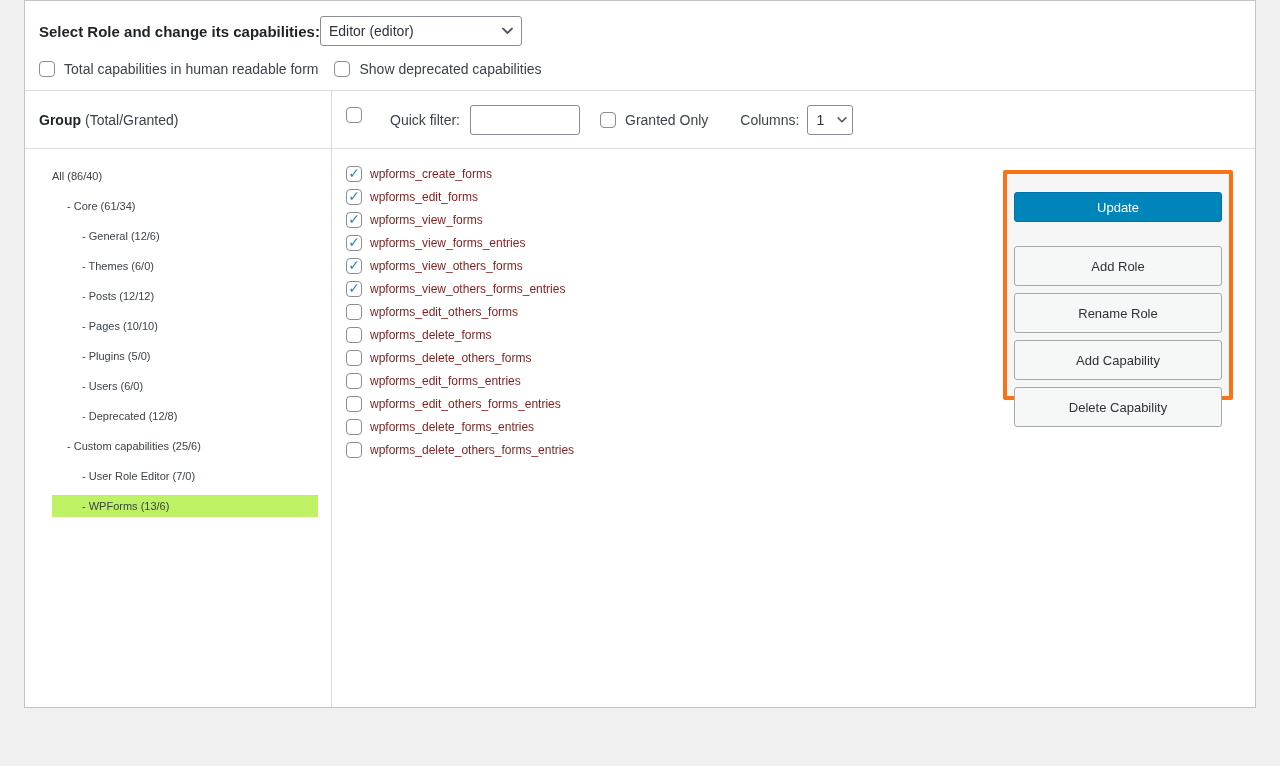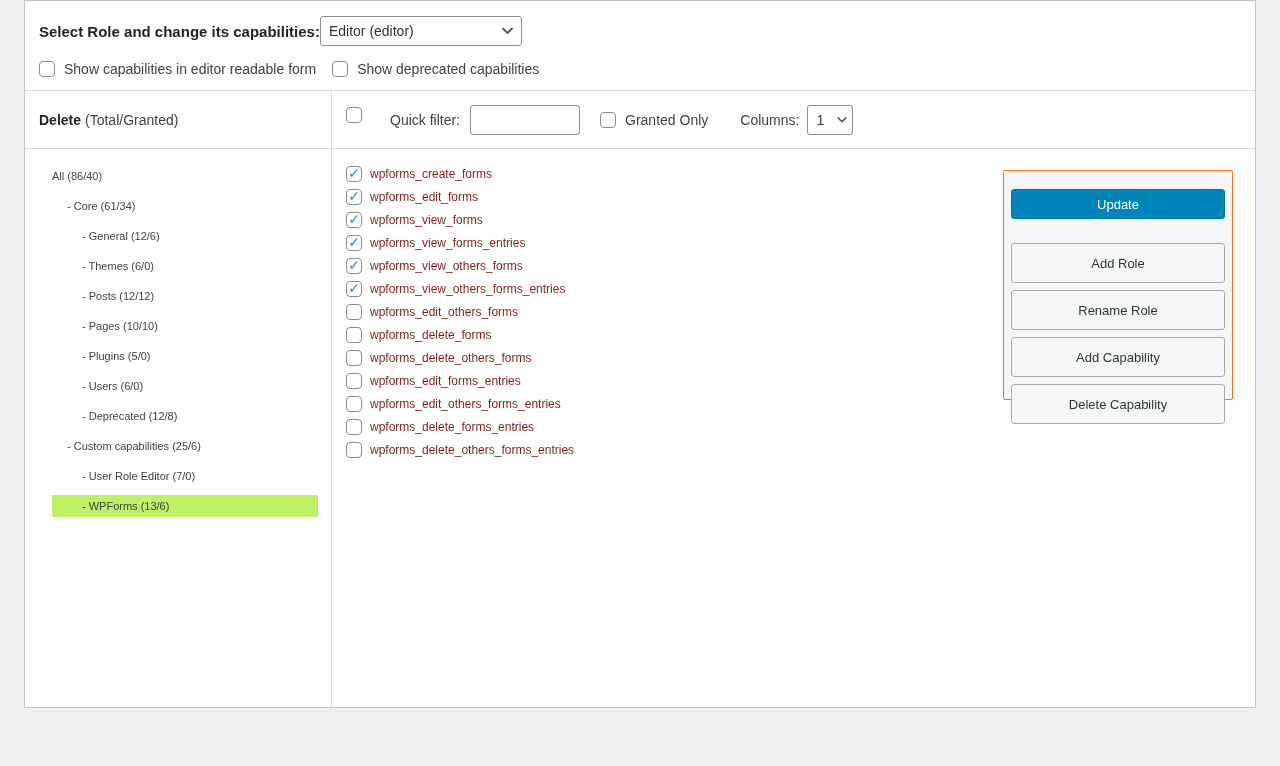--- a/index.html
+++ b/index.html
@@ -79,21 +79,21 @@
   }
   .tree-item.lvl1 { padding-left: 15px; }
   .tree-item.lvl2 { padding-left: 30px; }
   .tree-item.checked { background: #bef264; }
   .caps-area { flex: 1; display: flex; align-items: flex-start; }
   .caps-list { flex: 1; padding: 15px 0 0 14px; }
   .cap-row { display: flex; align-items: center; height: 20px; margin-bottom: 3px; }
   .cap-label { margin-left: 8px; font-size: 12px; color: #7f1d1d; white-space: nowrap; }
   .actions {
     flex: 0 0 230px; width: 230px; margin: 21px 22px 0 0;
-    background: #f6f6f6; border: 1px solid #f97316; border-radius: 2px;
+    background: #f6f6f6; border: 4px solid #f97316; border-radius: 2px;
     padding: 18px 7px; height: 230px;
   }
   .btn {
     display: block; width: 100%;
     border-radius: 3px; font-size: 13px; font-family: inherit; cursor: pointer;
   }
   .btn-primary {
     background: #0085ba; border: 1px solid #0073aa; color: #fff;
     height: 30px; margin-bottom: 24px;
   }
@@ -117,32 +117,32 @@
             <option>Editor (editor)</option>
           </select>
           <svg class="chevron" width="11" height="7" viewBox="0 0 11 7">
               <path d="M1 1l4.5 4.5L10 1" fill="none" stroke="#50575e" stroke-width="1.8" stroke-linecap="round" stroke-linejoin="round"></path>
             </svg>
         </span>
       </div>
       <div class="options-row">
         <span class="opt">
           <span class="cb"></span>
-          <span>Show capabilities in editor readable form</span>
+          <span>Total capabilities in human readable form</span>
         </span>
         <span class="opt">
           <span class="cb"></span>
           <span>Show deprecated capabilities</span>
         </span>
       </div>
     </div>
 
     <div class="toolbar">
       <div class="toolbar-left">
-        <span class="group-label-bold">Delete</span>
+        <span class="group-label-bold">Group</span>
         <span class="group-hint">(Total/Granted)</span>
       </div>
       <div class="toolbar-right">
         <span class="cb select-all-cb"></span>
         <span class="qf-label">Quick filter:</span>
         <input type="text" class="qf-input" value="" style="">
         <span class="cb granted-cb"></span>
         <span class="granted-label">Granted Only</span>
         <span class="columns-label">Columns:</span>
         <span class="select-wrap">

